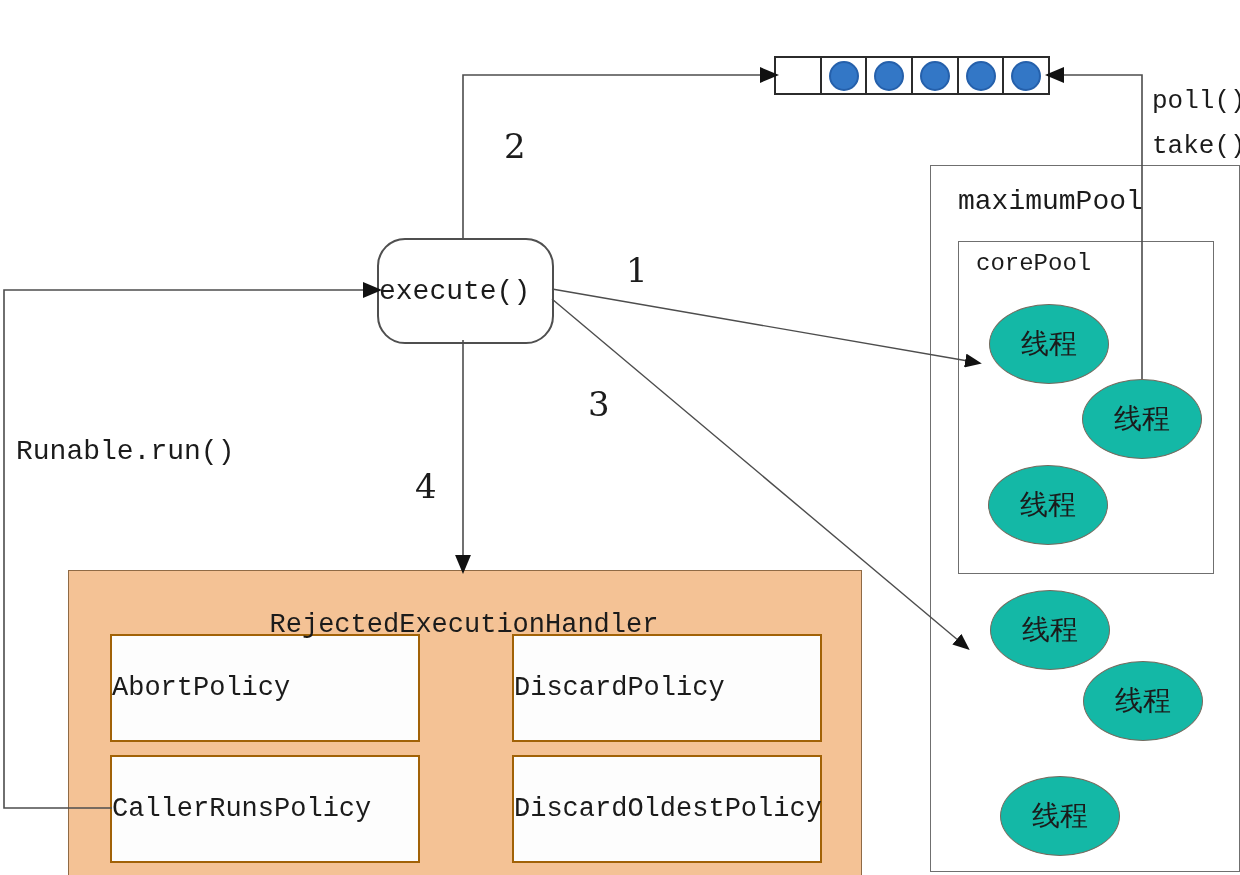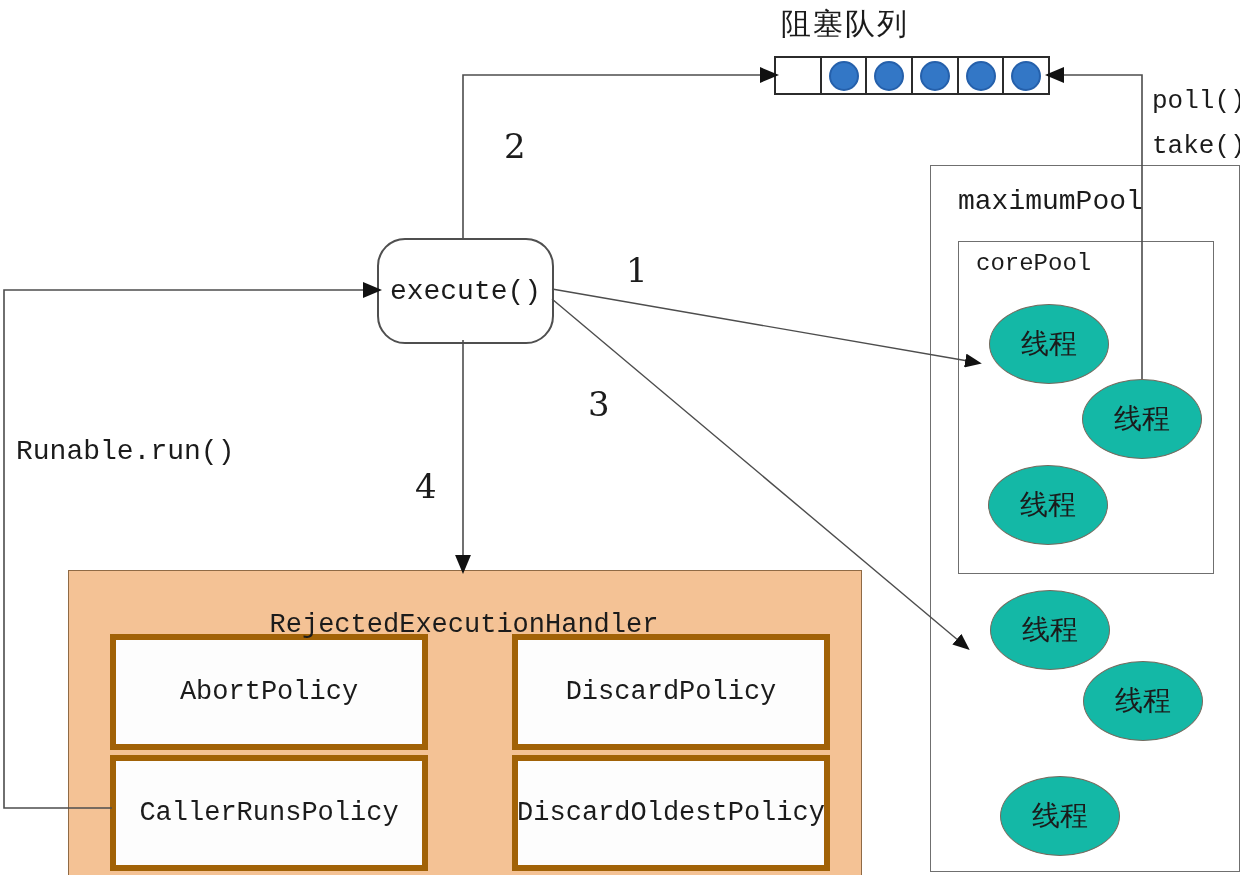--- a/index.html
+++ b/index.html
@@ -10,26 +10,26 @@
   }
   .abs{position:absolute;}
   svg.wires{position:absolute;left:0;top:0;width:1240px;height:875px;z-index:5;}
 
   
   .max-pool{left:930px;top:165px;width:308px;height:705px;border:1px solid #6f6f6f;z-index:1;}
   .core-pool{left:958px;top:241px;width:254px;height:331px;border:1px solid #6f6f6f;z-index:2;}
   .exec-box{
     left:377px;top:238px;width:173px;height:102px;background:#fff;
     border:2px solid #4f4f4f;border-radius:28px;z-index:3;
-    display:flex;align-items:center;justify-content:center;font-size:28px;
+    display:flex;align-items:center;justify-content:flex-start;font-size:28px;
   }
   .handler-box{left:68px;top:570px;width:792px;height:304px;background:#f4c295;border:1px solid #8f6a45;z-index:1;}
   .policy{
-    background:#fdfdfd;border:6px solid #a16207;z-index:2;
-    width:306px;height:104px;display:flex;align-items:center;justify-content:center;font-size:27px;
+    background:#fdfdfd;border:2px solid #a16207;z-index:2;
+    width:306px;height:104px;display:flex;align-items:center;justify-content:flex-start;font-size:27px;
   }
   .policy.p1{left:110px;top:634px;}
   .policy.p2{left:512px;top:634px;}
   .policy.p3{left:110px;top:755px;}
   .policy.p4{left:512px;top:755px;}
 
   
   .queue{
     left:774px;top:56px;width:276px;height:39px;box-sizing:border-box;
     border:2px solid #2b2b2b;display:flex;background:#fff;z-index:3;
@@ -137,21 +137,20 @@
   <div class="abs thread t4">
       <span>线程</span>
     </div>
   <div class="abs thread t5">
       <span>线程</span>
     </div>
   <div class="abs thread t6">
       <span>线程</span>
     </div>
 
-  <div class="abs lbl cjk queue-title">阻塞队列</div>
   <div class="abs lbl poll">poll()</div>
   <div class="abs lbl take">take()</div>
   <div class="abs lbl maxpool-lbl">maximumPool</div>
   <div class="abs lbl corepool-lbl">corePool</div>
   <div class="abs lbl runnable-lbl">Runable.run()</div>
   <div class="abs lbl num n1">1</div>
   <div class="abs lbl num n2">2</div>
   <div class="abs lbl num n3">3</div>
   <div class="abs lbl num n4">4</div>
   <div class="abs lbl handler-title">RejectedExecutionHandler</div>

